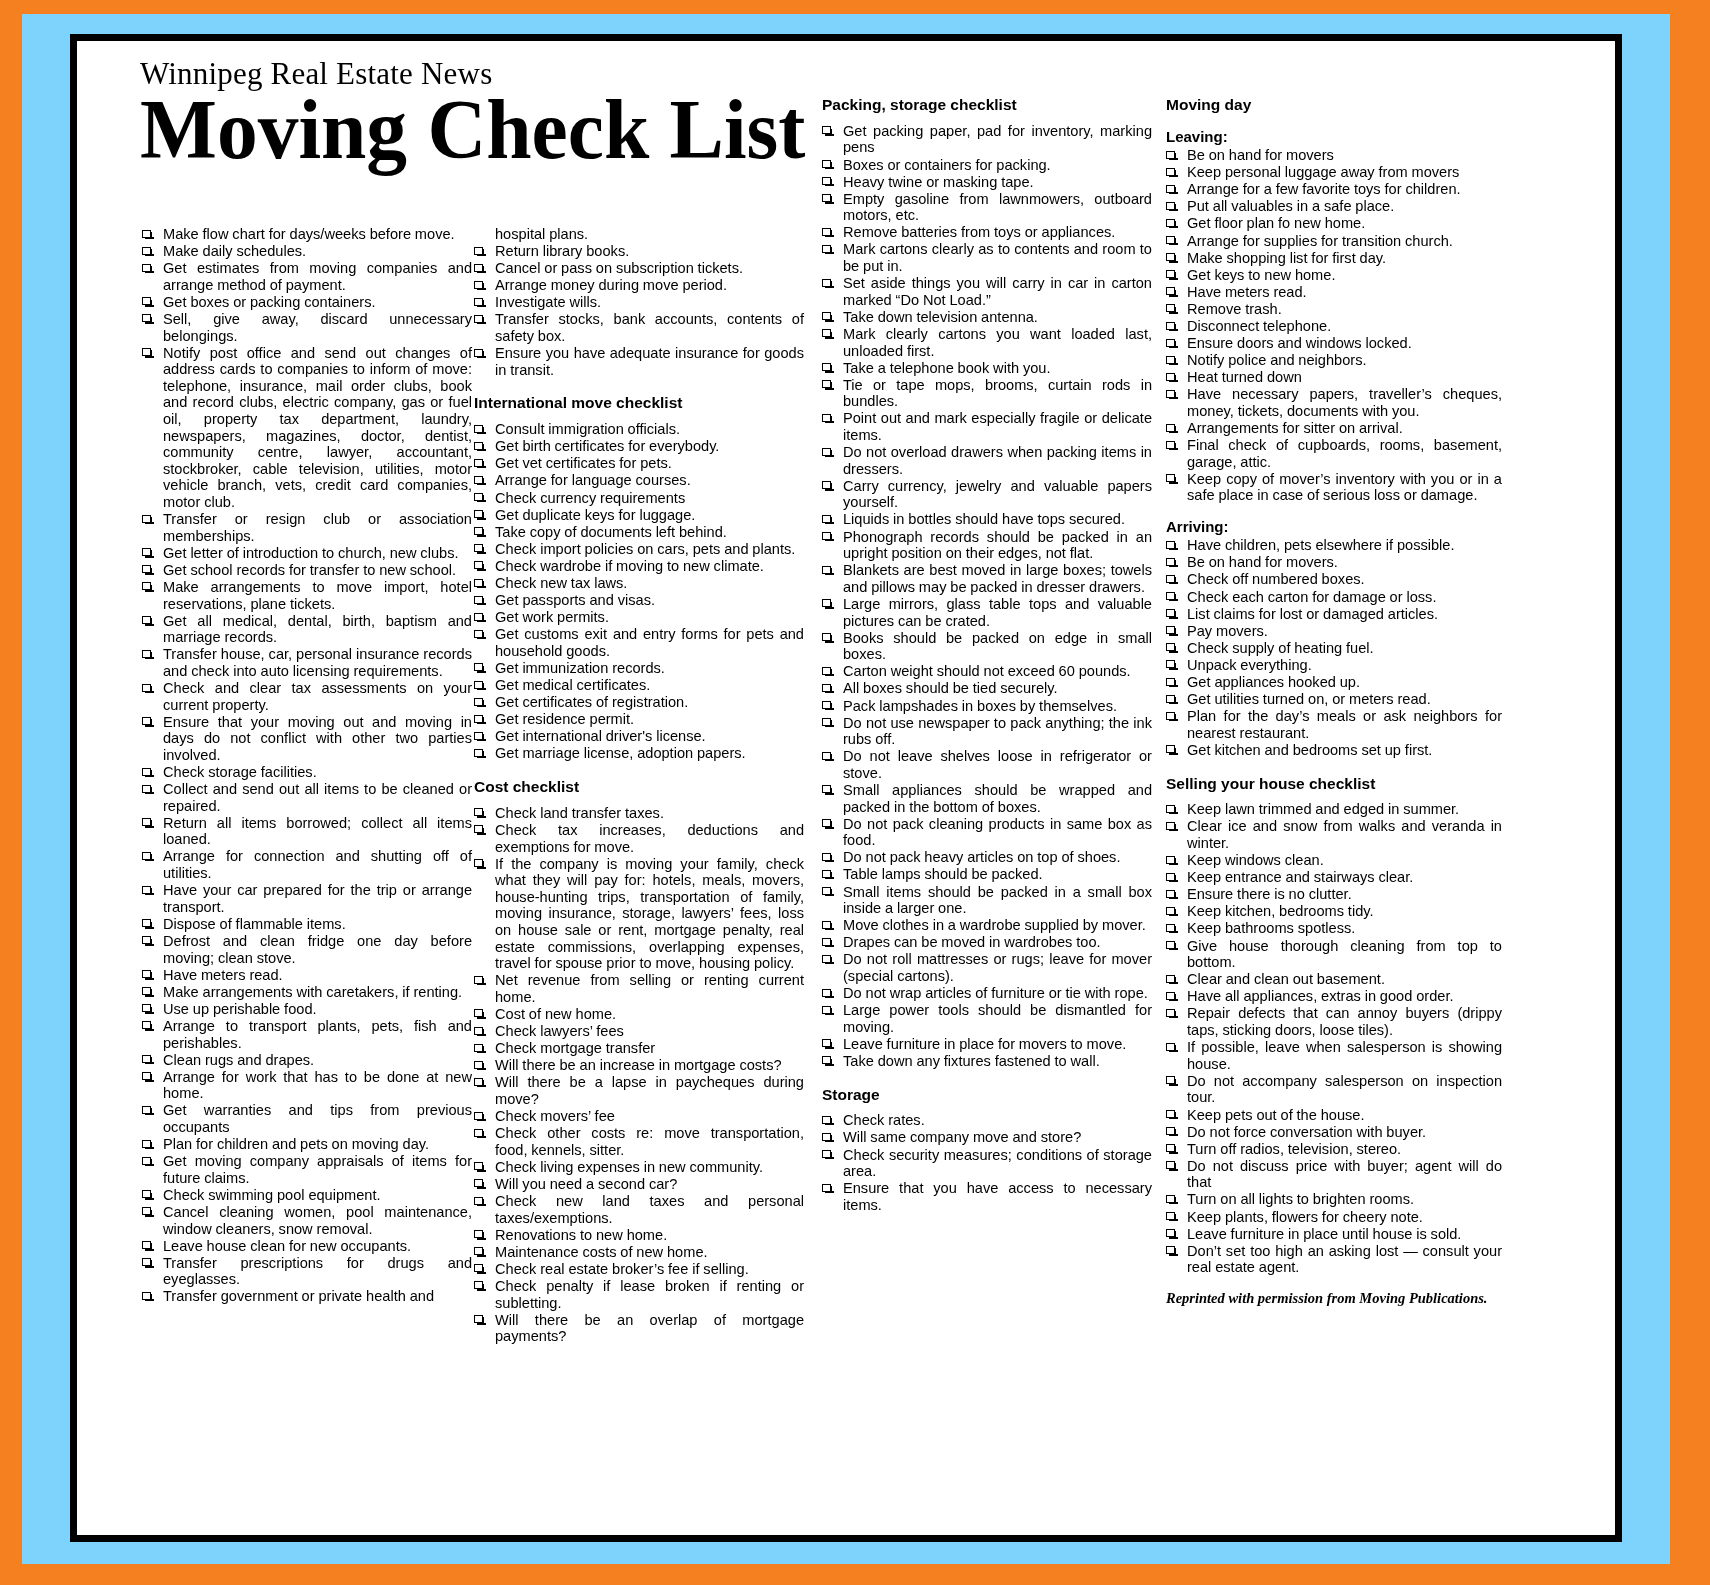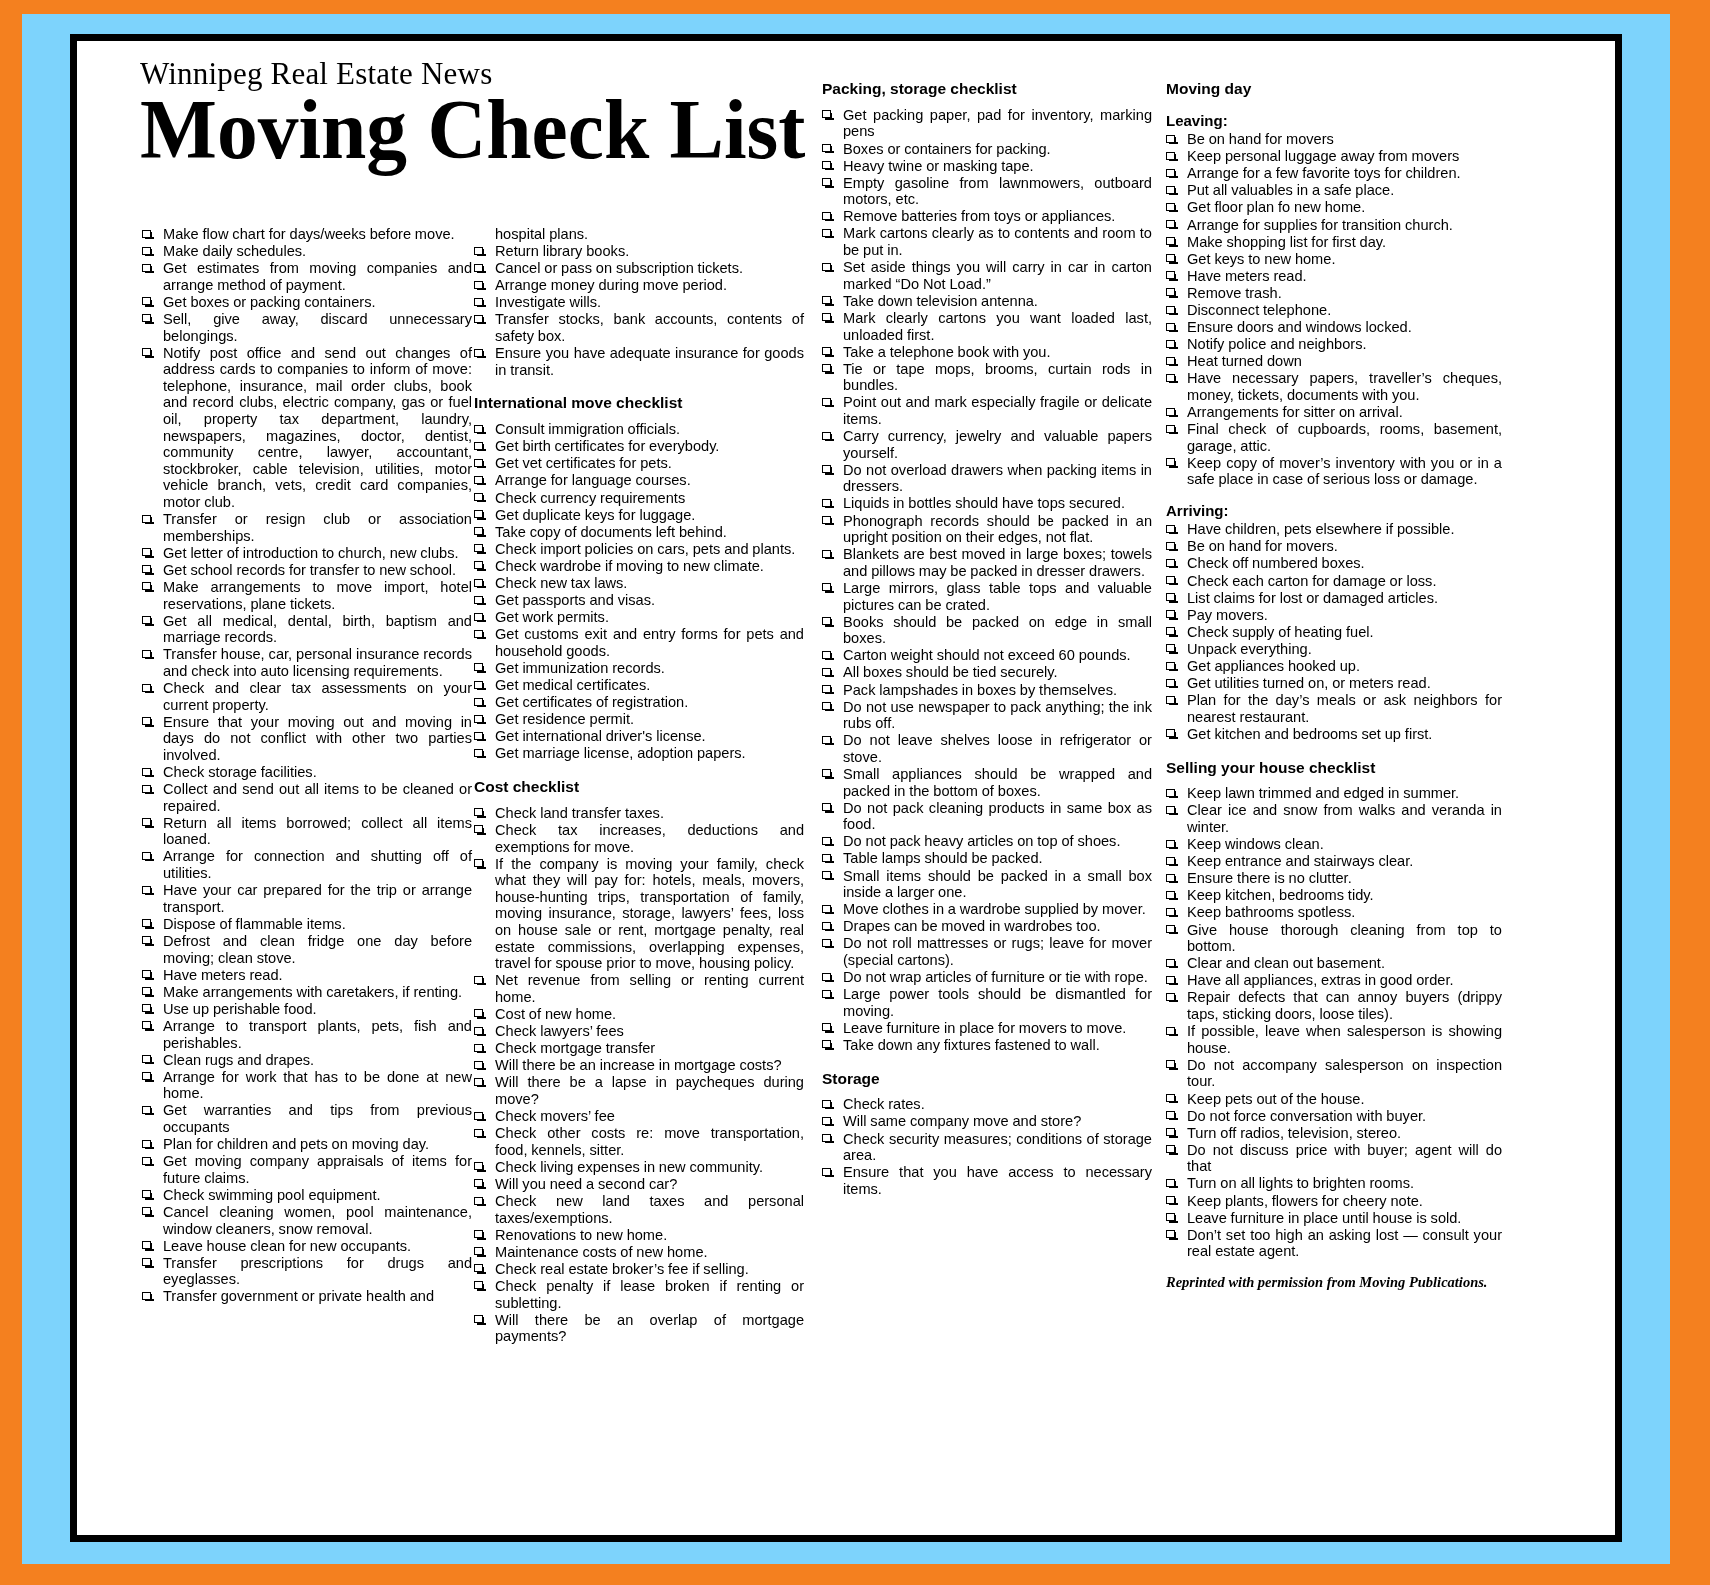--- a/index.html
+++ b/index.html
@@ -71,21 +71,21 @@
     line-height:1.15;
   }
   h4.subsec{
     font-family:"Liberation Sans", sans-serif;
     font-size:15px;
     font-weight:bold;
     color:#000;
     margin:14px 0 2px 0;
     line-height:1.15;
   }
-  h3.sec.first{margin-top:0;}
+  h3.sec.first{margin-top:16px;}
 
   ul.checklist{
     list-style:none;
     margin:0;
     padding:0;
   }
   ul.checklist li{
     position:relative;
     padding-left:21px;
     font-size:14.6px;
@@ -248,22 +248,22 @@
           <li><span class="box"></span><span>Heavy twine or masking tape.</span></li>
           <li><span class="box"></span><span>Empty gasoline from lawnmowers, outboard motors, etc.</span></li>
           <li><span class="box"></span><span>Remove batteries from toys or appliances.</span></li>
           <li><span class="box"></span><span>Mark cartons clearly as to contents and room to be put in.</span></li>
           <li><span class="box"></span><span>Set aside things you will carry in car in carton marked “Do Not Load.”</span></li>
           <li><span class="box"></span><span>Take down television antenna.</span></li>
           <li><span class="box"></span><span>Mark clearly cartons you want loaded last, unloaded first.</span></li>
           <li><span class="box"></span><span>Take a telephone book with you.</span></li>
           <li><span class="box"></span><span>Tie or tape mops, brooms, curtain rods in bundles.</span></li>
           <li><span class="box"></span><span>Point out and mark especially fragile or delicate items.</span></li>
+          <li><span class="box"></span><span>Do not overload drawers when packing items in dressers.</span></li>
           <li><span class="box"></span><span>Carry currency, jewelry and valuable papers yourself.</span></li>
-          <li><span class="box"></span><span>Do not overload drawers when packing items in dressers.</span></li>
           <li><span class="box"></span><span>Liquids in bottles should have tops secured.</span></li>
           <li><span class="box"></span><span>Phonograph records should be packed in an upright position on their edges, not flat.</span></li>
           <li><span class="box"></span><span>Blankets are best moved in large boxes; towels and pillows may be packed in dresser drawers.</span></li>
           <li><span class="box"></span><span>Large mirrors, glass table tops and valuable pictures can be crated.</span></li>
           <li><span class="box"></span><span>Books should be packed on edge in small boxes.</span></li>
           <li><span class="box"></span><span>Carton weight should not exceed 60 pounds.</span></li>
           <li><span class="box"></span><span>All boxes should be tied securely.</span></li>
           <li><span class="box"></span><span>Pack lampshades in boxes by themselves.</span></li>
           <li><span class="box"></span><span>Do not use newspaper to pack anything; the ink rubs off.</span></li>
           <li><span class="box"></span><span>Do not leave shelves loose in refrigerator or stove.</span></li>

